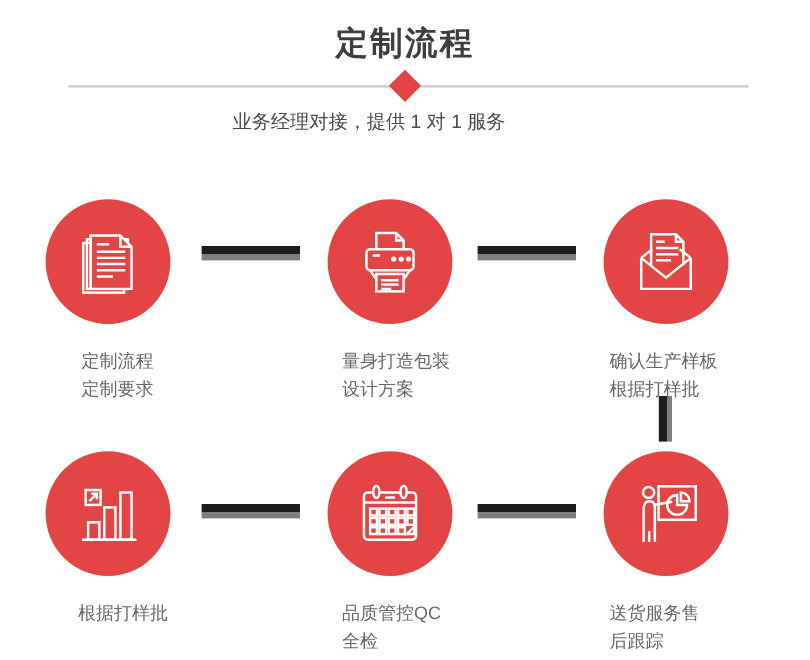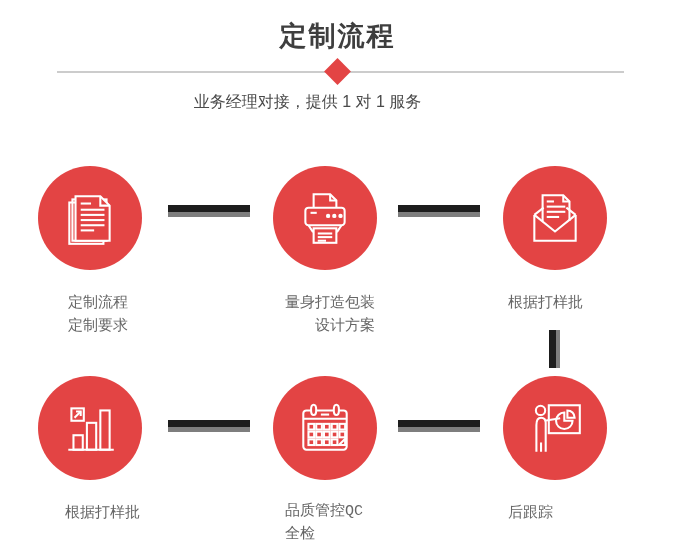--- a/index.html
+++ b/index.html
@@ -184,31 +184,33 @@
       <path class="ln" d="M12 53 V27 Q12 20 16.5 20 Q21 20 21 25 V53"></path>
       <path class="ln" d="M20 23 L35 20.5" stroke-width="2.5"></path>
       <path class="ln" d="M16.5 53 V44"></path>
     </svg>
   </div>
 
   <div class="step-label" style="left:68px;top:290px;">
     <div>定制流程</div>
     <div>定制要求</div>
   </div>
-  <div class="step-label" style="left:285px;top:290px;text-align:right;">
+  <div class="step-label" style="left:285px;top:290px;">
     <div>量身打造包装</div>
     <div>设计方案</div>
   </div>
   <div class="step-label" style="left:508px;top:290px;">
+    <div>确认生产样板</div>
     <div>根据打样批</div>
   </div>
   <div class="step-label" style="left:65px;top:500px;">
     <div>根据打样批</div>
   </div>
-  <div class="step-label" style="left:285px;top:500px;font-family:Liberation Mono, monospace;">
+  <div class="step-label" style="left:285px;top:500px;">
     <div>品质管控QC</div>
     <div>全检</div>
   </div>
   <div class="step-label" style="left:508px;top:500px;">
+    <div>送货服务售</div>
     <div>后跟踪</div>
   </div>
 
 </div>
 
 </body></html>

